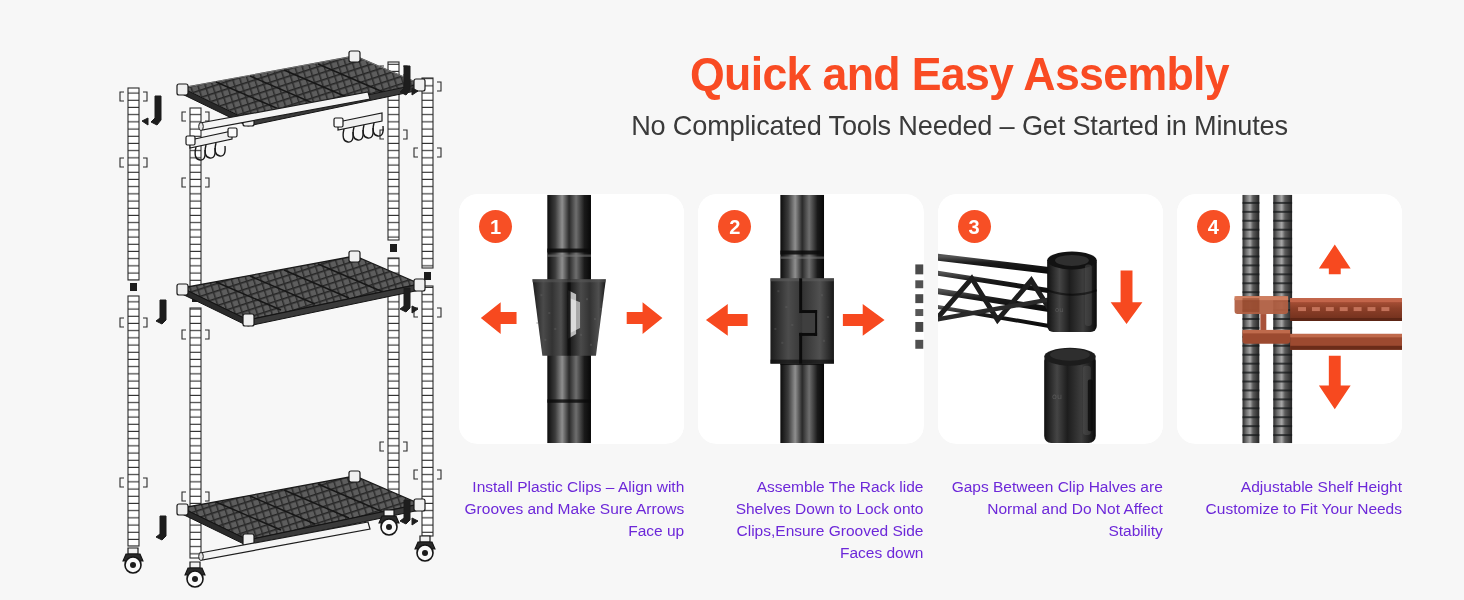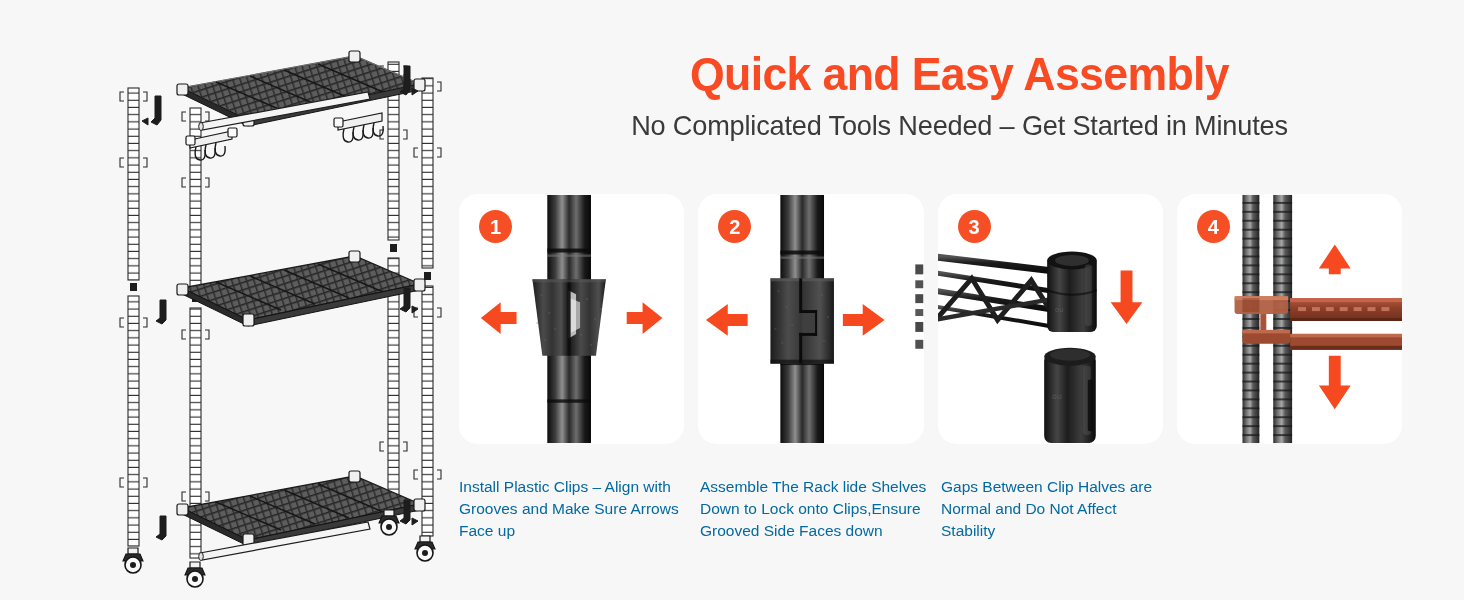--- a/index.html
+++ b/index.html
@@ -60,23 +60,23 @@
   .cardart{ position:absolute; inset:0; }
   .cardart svg{ display:block; width:100%; height:100%; }
 
   #captions{
     position:absolute; left:4px; top:464px;
     width:943px;
     display:flex; gap:14px;
   }
   .cap{
     width:227px;
-    text-align:left;
+    text-align:right;
     font-size:15.5px; line-height:1.42;
-    color:#0369a1;
+    color:#6d28d9;
   }
 </style>
 </head>
 <body>
 
 <div id="stage">
 
   <div id="diagram">
     <svg viewBox="0 0 455 600" width="455" height="600" xmlns="http://www.w3.org/2000/svg">
       <defs>
@@ -553,16 +553,17 @@
             </g>
           </svg>
         </div>
       </div>
     </div>
 
     <div id="captions">
       <div class="cap">Install Plastic Clips – Align with Grooves and Make Sure Arrows Face up</div>
       <div class="cap">Assemble The Rack lide Shelves Down to Lock onto Clips,Ensure Grooved Side Faces down</div>
       <div class="cap">Gaps Between Clip Halves are Normal and Do Not Affect Stability</div>
+      <div class="cap">Adjustable Shelf Height  Customize to Fit Your Needs</div>
     </div>
 
   </div>
 </div>
 
 </body></html>

